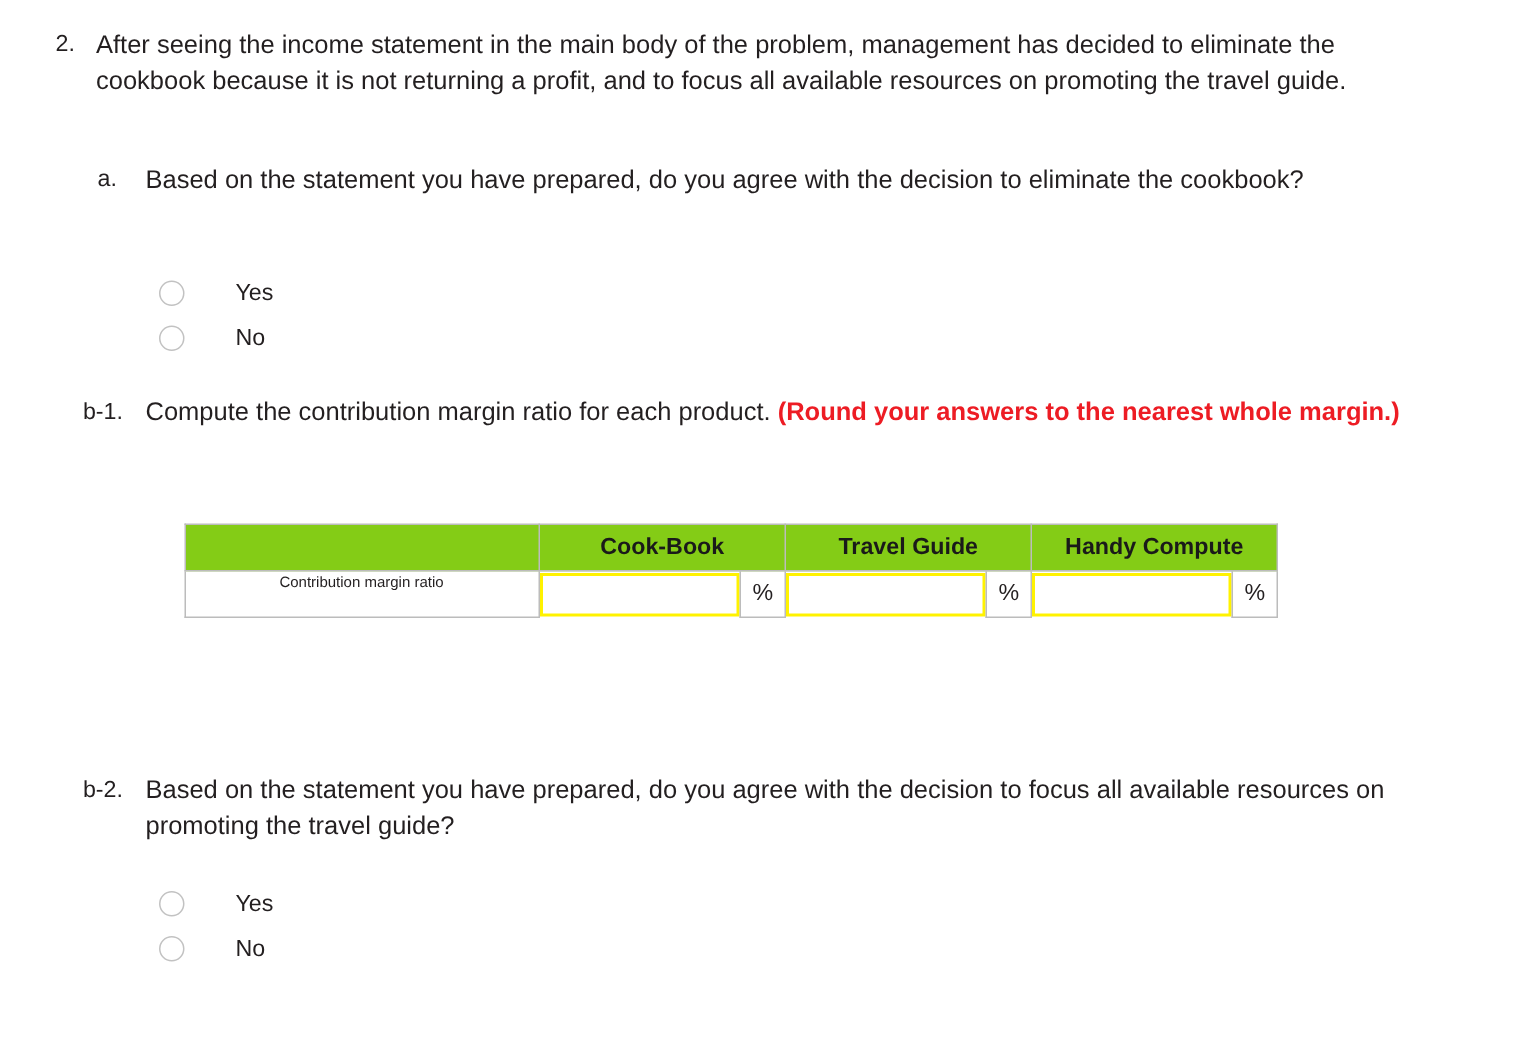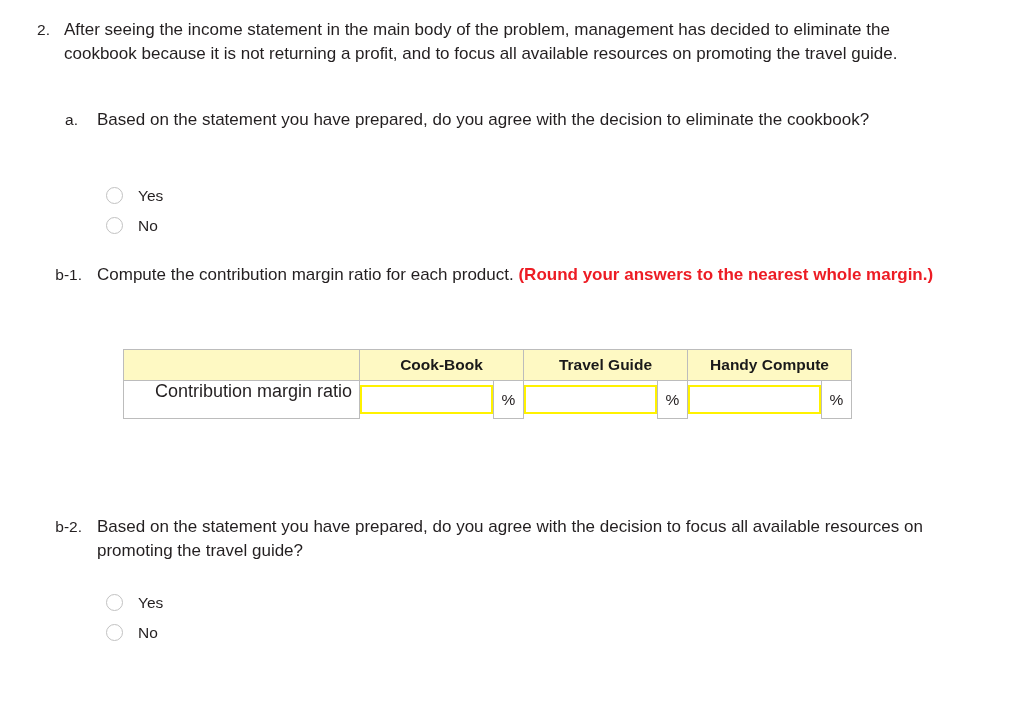--- a/index.html
+++ b/index.html
@@ -57,20 +57,21 @@
 
   
   .radio-group { position: absolute; }
   #radios-a  { left: 106px; top: 180px; }
   #radios-b2 { left: 106px; top: 587px; }
 
   .radio-row {
     display: flex;
     align-items: center;
     height: 30px;
+    gap: 19px;
   }
   .radio-dot {
     width: 17px;
     height: 17px;
     border-radius: 50%;
     border: 1px solid #c2c2c2;
     background: #ffffff;
     box-sizing: border-box;
     flex: 0 0 auto;
   }
@@ -89,42 +90,42 @@
     border-collapse: collapse;
     background: #ffffff;
     font-size: 15px;
   }
   #cm-table td, #cm-table th {
     border: 1px solid #bcbcbc;
     padding: 0;
     box-sizing: border-box;
   }
   #cm-table thead th {
-    background: #fef9c3;
+    background: #84cc16;
     color: #1a1a1a;
     font-weight: bold;
     font-size: 15.5px;
     height: 31px;
     text-align: center;
     padding: 0 6px;
   }
   #cm-table thead th.blank-head {
     width: 236px;
   }
   #cm-table thead th.prod-head {
     width: 163px;
   }
   #cm-table tbody td {
     height: 31px;
     background: #ffffff;
   }
   #cm-table td.row-label {
-    text-align: right;
+    text-align: center;
     padding: 0 7px 16px 6px;
-    font-size: 18px;
+    font-size: 10px;
     color: #231f20;
     white-space: nowrap;
   }
   #cm-table td.input-cell {
     width: 133px;
     padding: 0;
     border: none;
   }
   #cm-table td.input-cell input {
     display: block;

